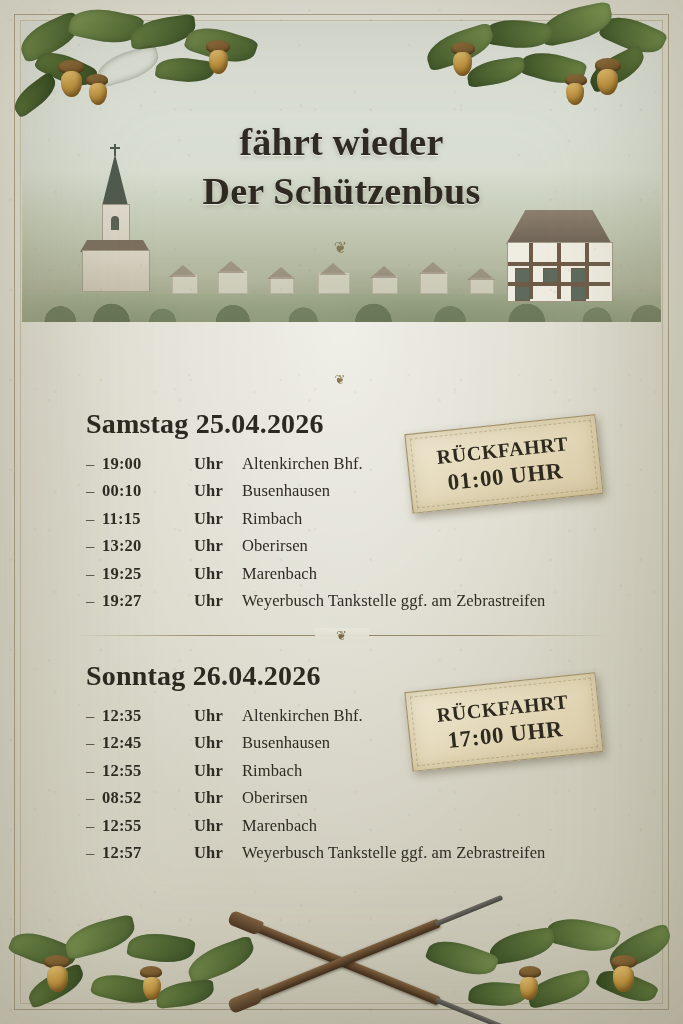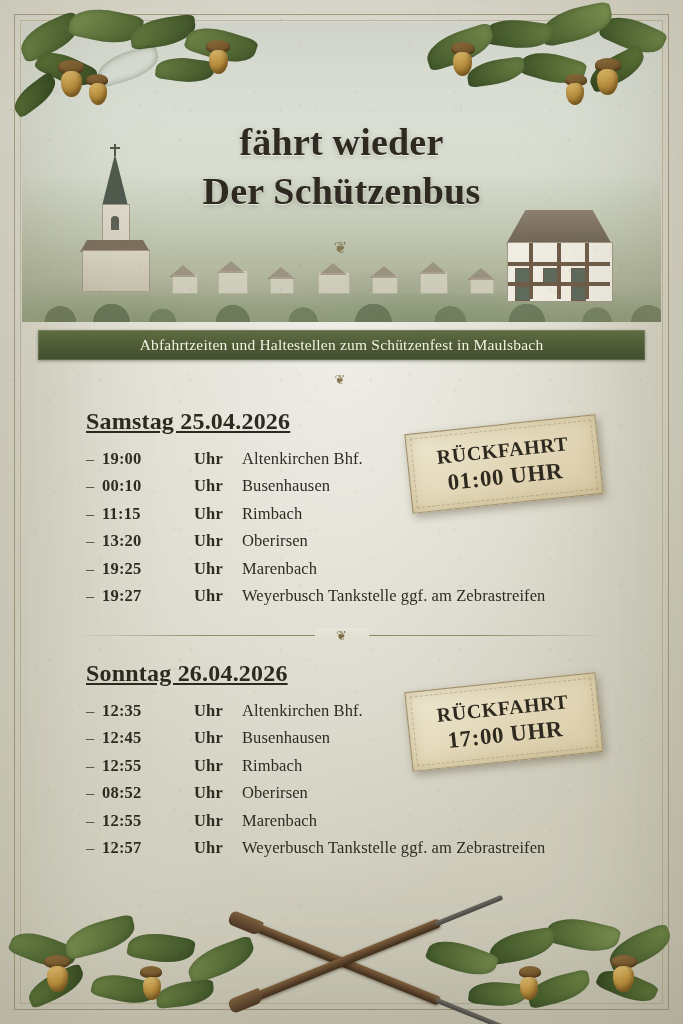--- a/index.html
+++ b/index.html
@@ -265,26 +265,25 @@
     font-size: 13px;
     letter-spacing: 3px;
   }
 
   
   .day {
     position: absolute;
     left: 86px;
   }
   .day-title {
-    font-size: 24px;
+    font-size: 28px;
     font-weight: bold;
     color: #2c2920;
     letter-spacing: .2px;
     margin-bottom: 10px;
-    text-decoration: underline;
   }
   .stop {
     display: flex;
     align-items: baseline;
     font-size: 16.5px;
     color: #2e2b23;
     line-height: 1.0;
     padding: 5.5px 0;
   }
   .dash { width: 16px; color: #4a4537; }
@@ -486,23 +485,20 @@
     <div class="acorn-body" style="right:211px; top:52px; width:19px; height:24px;"></div>
   </div>
 
   <div class="title-block">
     <div class="title-line">fährt wieder</div>
     <div class="title-line">Der Schützenbus</div>
   </div>
 
   <div class="flourish">❦</div>
 
-  <div class="ribbon">
-    <span>Abfahrtzeiten und Haltestellen zum Schützenfest in Maulsbach</span>
-  </div>
 
   <div class="mini-div">❦</div>
 
   <div class="day" style="top:408px;">
     <div class="day-title">Samstag 25.04.2026</div>
 
     <div class="stop">
       <span class="dash">–</span>
       <span class="time">19:00</span>
       <span class="time" style="width:48px; font-weight:bold;">Uhr</span>

